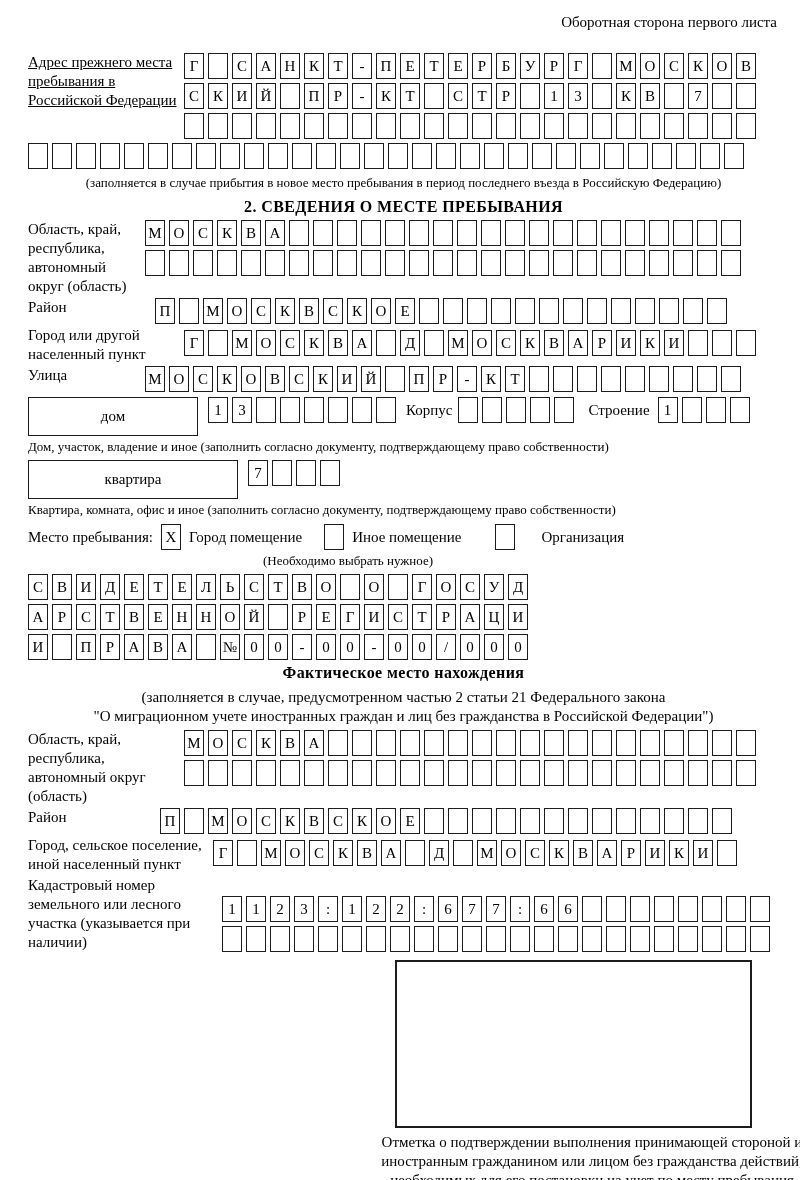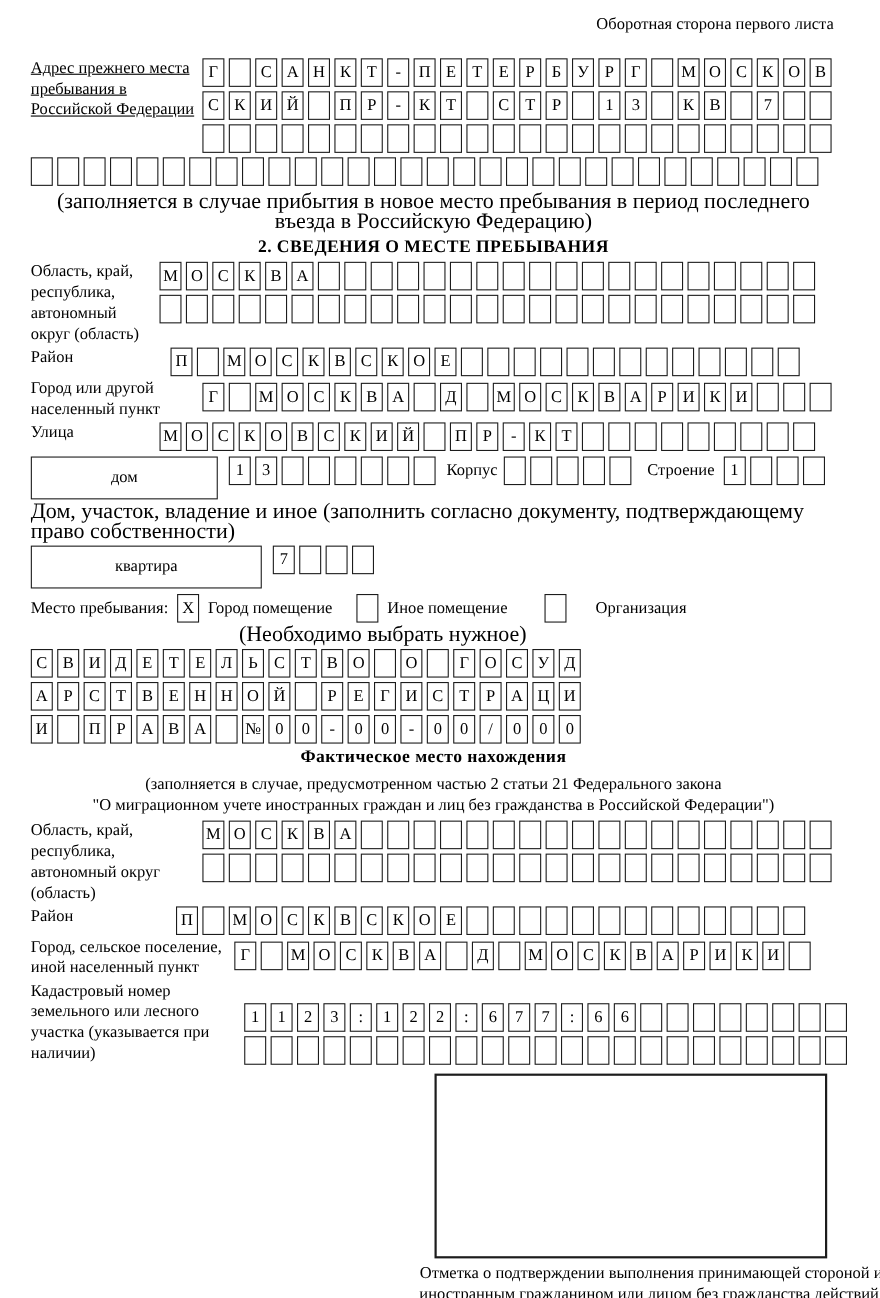--- a/index.html
+++ b/index.html
@@ -1,32 +1,32 @@
 <!DOCTYPE html>
 <html><head>
 <meta charset="utf-8">
 <style>
   html,body{margin:0;padding:0;background:#ffffff;}
   body{width:800px;height:1180px;overflow:hidden;color:#000;
        font-family:"Liberation Serif", serif;}
-  .page{box-sizing:border-box;width:800px;height:1180px;padding:12px 40px 0 28px;position:relative;}
+  .page{box-sizing:border-box;width:800px;height:1180px;padding:12px 21px 0 28px;position:relative;}
 
   .header-note{text-align:right;font-size:15px;margin:2px 2px 22px 0;}
 
   .frow{display:flex;align-items:flex-start;}
   .lbl{font-size:15px;line-height:19px;flex:none;box-sizing:border-box;padding-right:6px;}
   .cells{display:flex;gap:4px;flex:none;}
   .cellstack{display:flex;flex-direction:column;gap:4px;}
   .cell{box-sizing:border-box;flex:none;width:20px;height:26px;border:1.7px solid #1c1c1c;
         display:flex;align-items:center;justify-content:center;font-size:15px;line-height:1;}
   .named-box{box-sizing:border-box;height:39px;border:1.7px solid #1c1c1c;
         display:flex;align-items:center;justify-content:center;font-size:15px;flex:none;}
   .inline-lbl{font-size:15px;line-height:26px;flex:none;}
 
-  .foot{font-size:20px;line-height:18px;}
+  .foot{font-size:13px;line-height:18px;}
   .foot.center{text-align:center;}
   .sec-title{text-align:center;font-weight:bold;font-size:16px;letter-spacing:.4px;}
   .sub-note{text-align:center;font-size:15px;line-height:19px;}
 
   .chk{box-sizing:border-box;width:20px;height:26px;border:1.7px solid #1c1c1c;flex:none;
        display:flex;align-items:center;justify-content:center;font-size:15px;}
 
   .mark-box{box-sizing:border-box;width:357px;height:168px;border:2px solid #1c1c1c;margin:8px 0 0 367px;}
   .mark-caption{width:424px;margin:5px 0 0 352px;text-align:center;font-size:15px;line-height:19px;}
 
@@ -342,20 +342,21 @@
 
   <div class="frow mt4">
     <div class="named-box" style="width:210px;">квартира</div>
     <div class="cells" style="margin-left:10px;">
         <span class="cell">7</span>
         <span class="cell"></span>
         <span class="cell"></span>
         <span class="cell"></span>
       </div>
   </div>
+  <div class="foot mt2">Квартира, комната, офис и иное (заполнить согласно документу, подтверждающему право собственности)</div>
 
   <div class="frow mt5" style="align-items:center;">
     <div class="inline-lbl">Место пребывания:</div>
     <div class="chk" style="margin-left:8px;">X</div>
     <div class="inline-lbl" style="margin-left:8px;">Город помещение</div>
     <div class="chk" style="margin-left:22px;"></div>
     <div class="inline-lbl" style="margin-left:8px;">Иное помещение</div>
     <div class="chk" style="margin-left:34px;"></div>
     <div class="inline-lbl" style="margin-left:26px;">Организация</div>
   </div>

